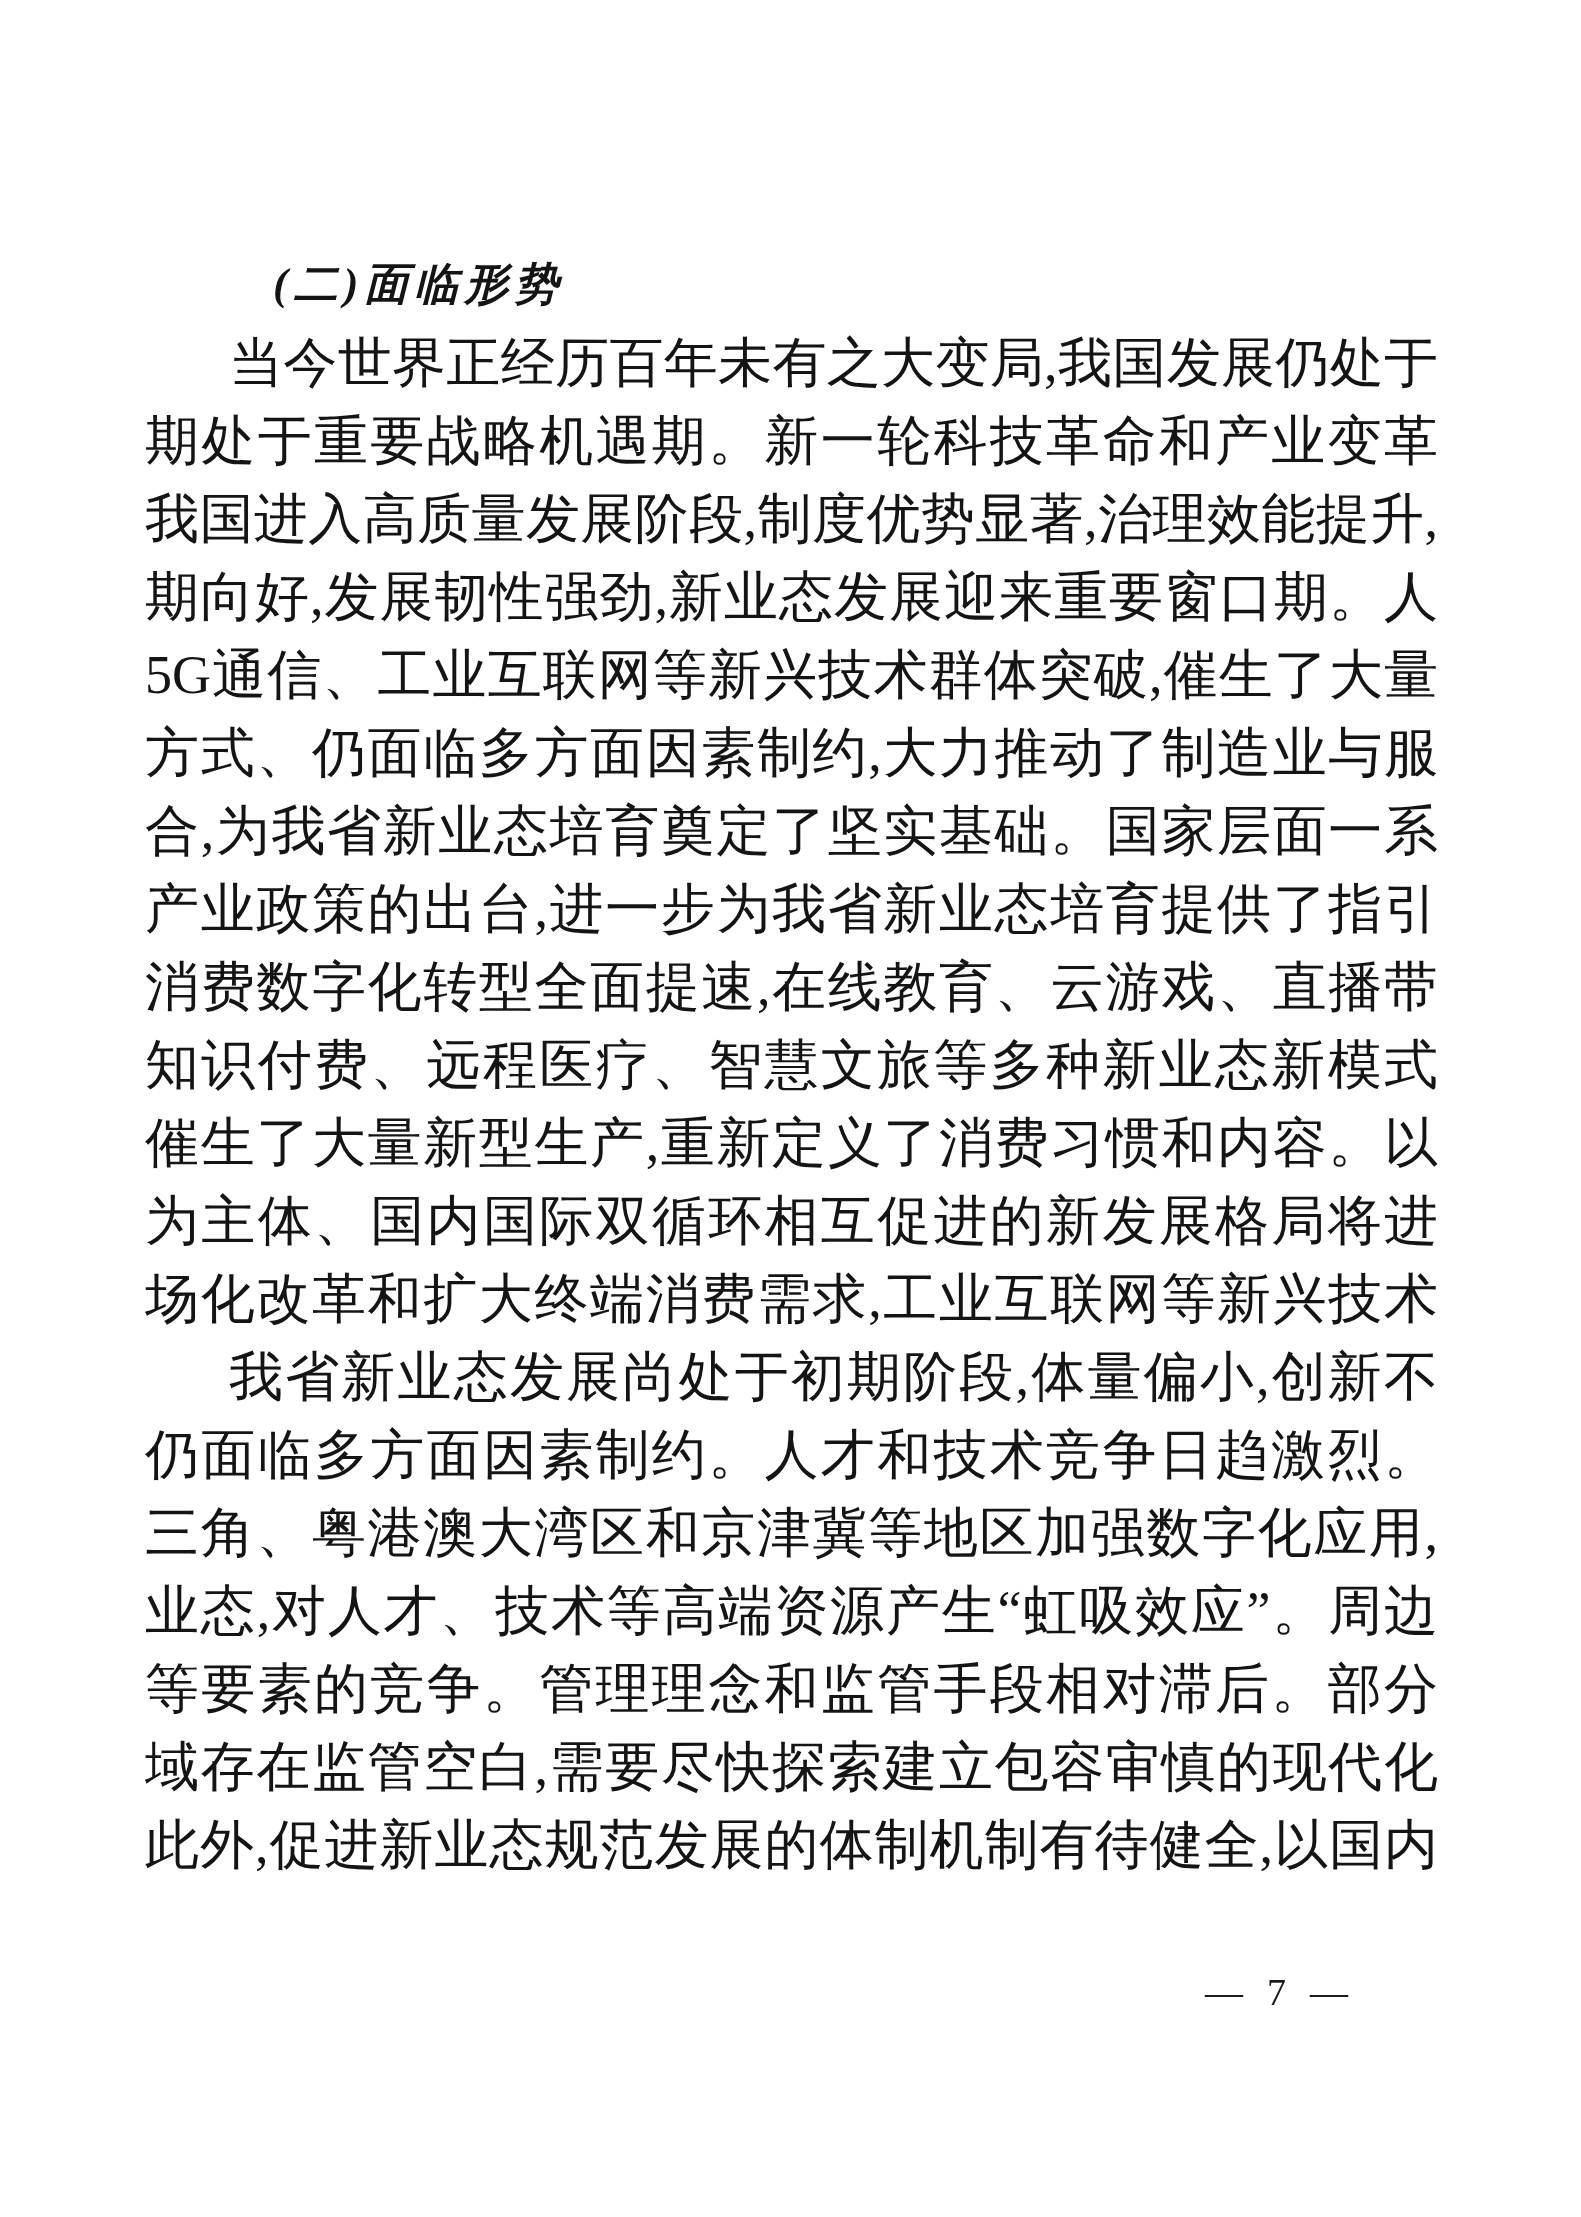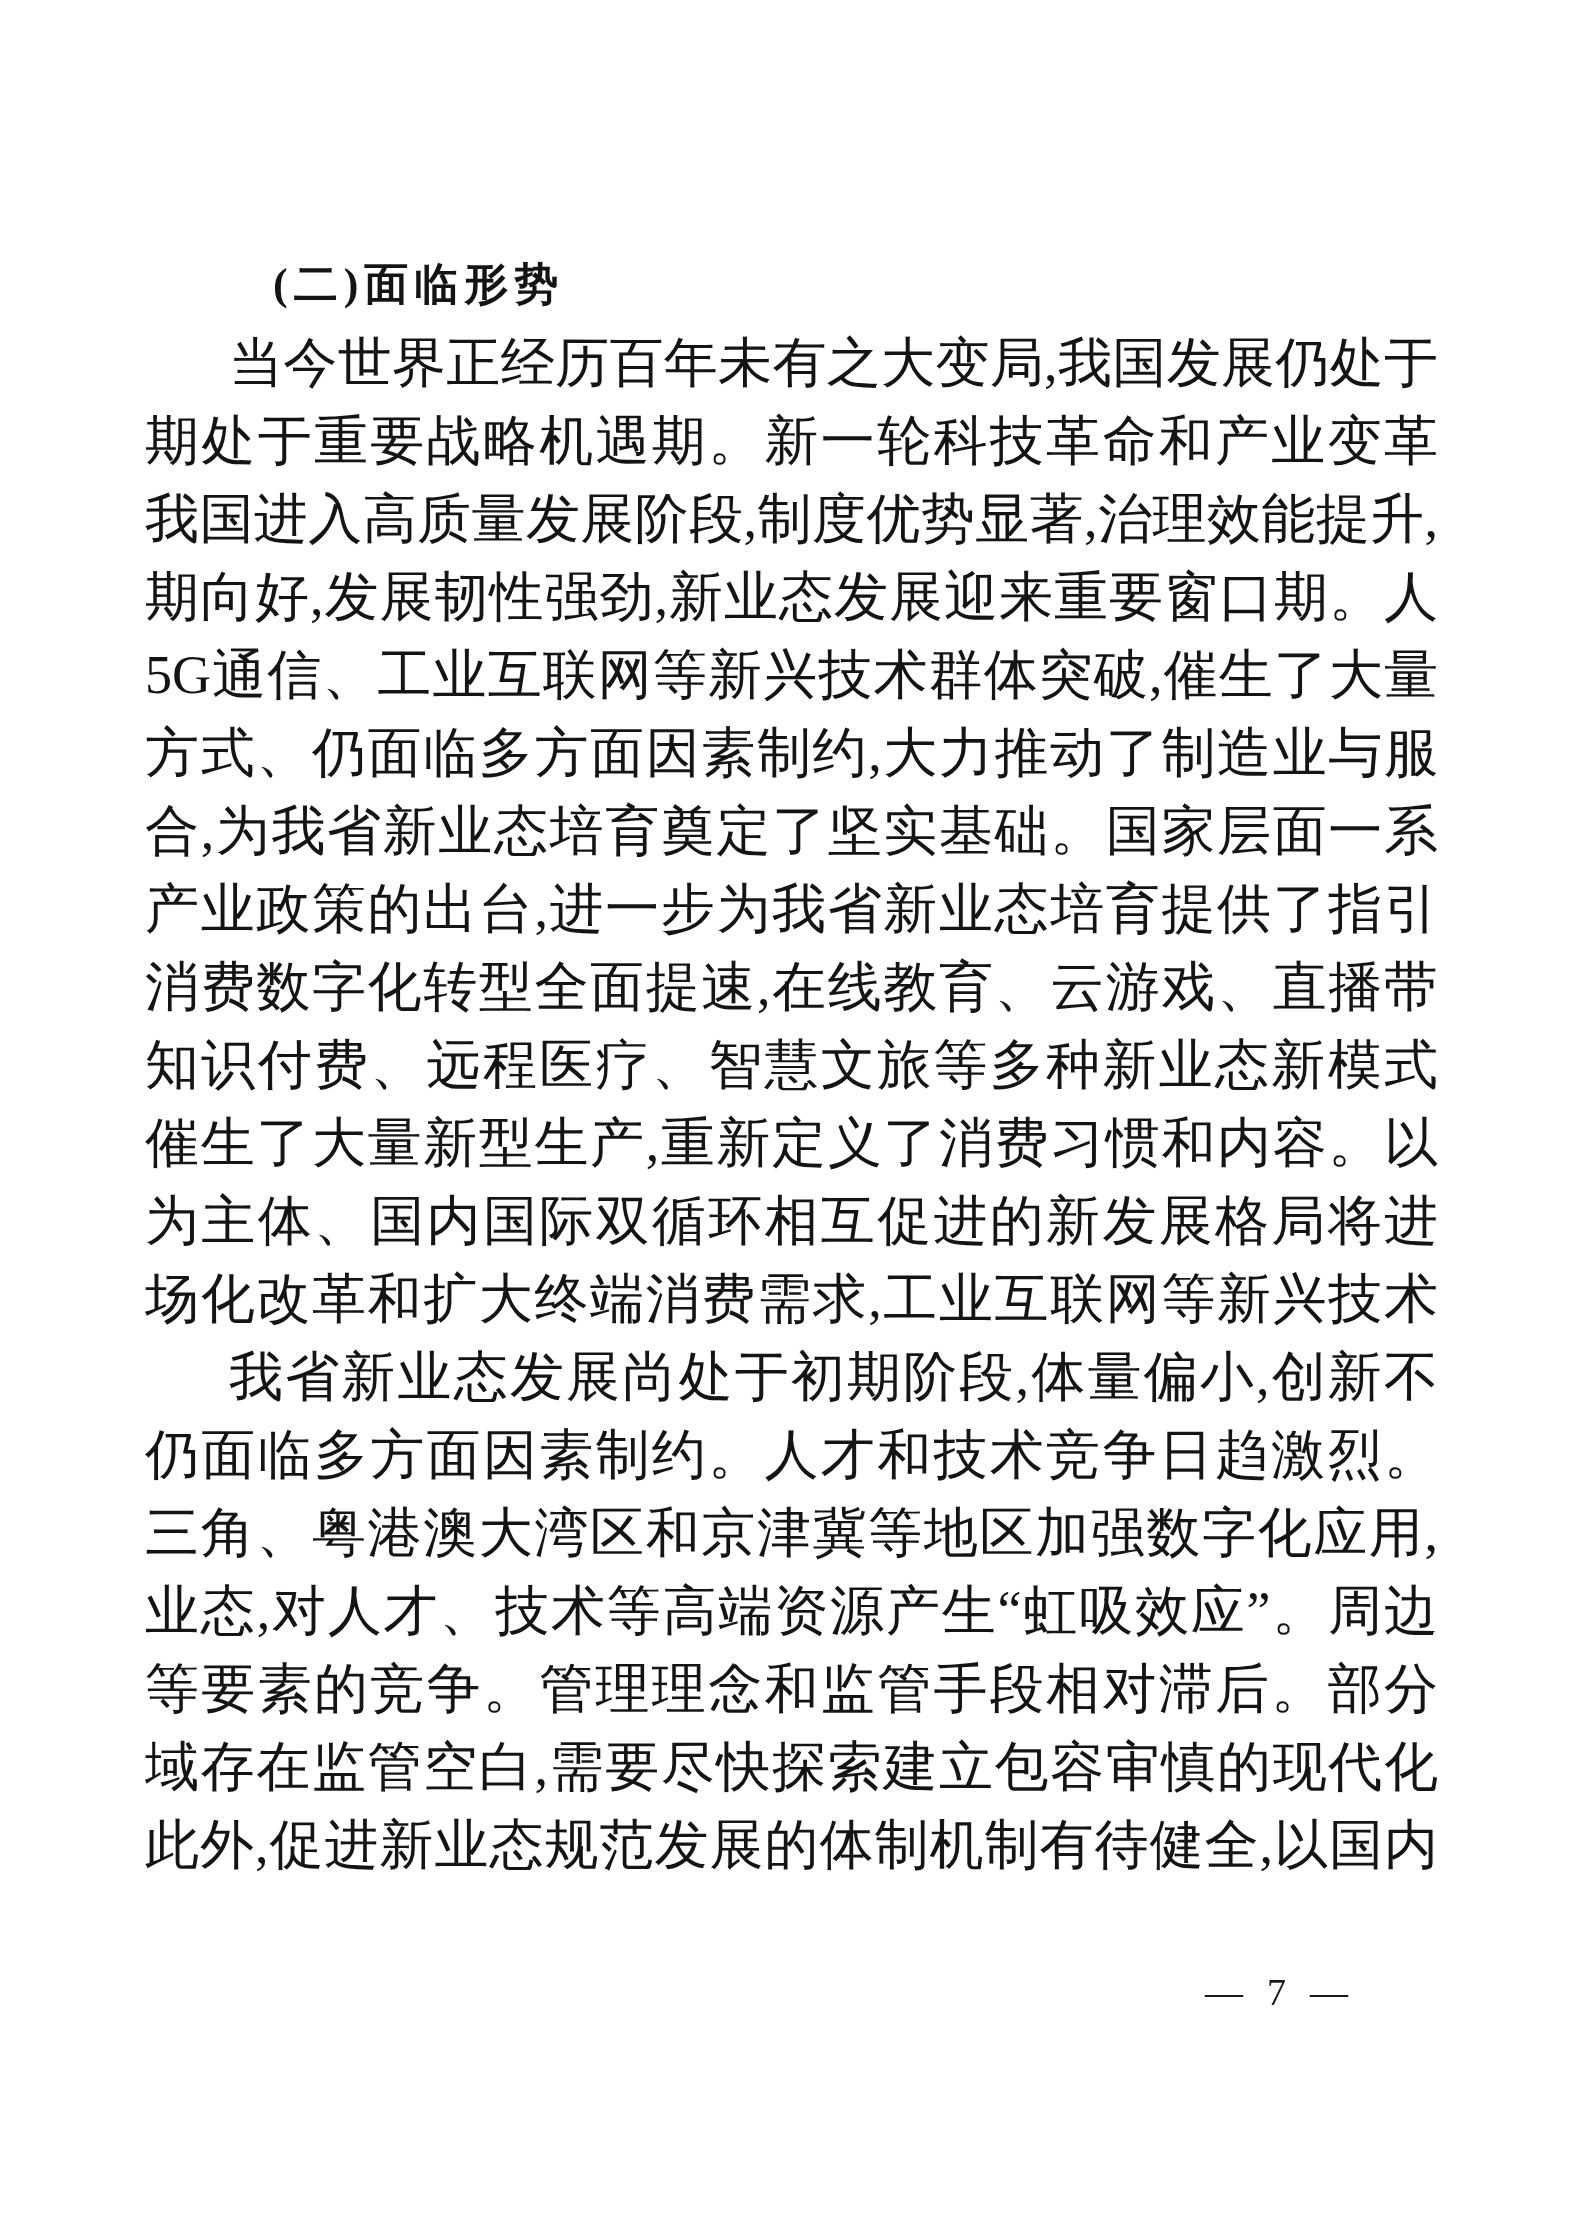--- a/index.html
+++ b/index.html
@@ -27,20 +27,21 @@
     width: 1293px;
   }
   .heading {
     height: 78px;
     line-height: 78px;
     font-size: 44px;
     font-weight: 600;
     letter-spacing: 6px;
     padding-left: 128px;
     white-space: nowrap;
+    font-style: italic;
   }
   .paragraph {
     margin: 0;
   }
   .line {
     height: 78px;
     line-height: 78px;
     font-size: 54px;
     text-align: justify;
     text-align-last: justify;

